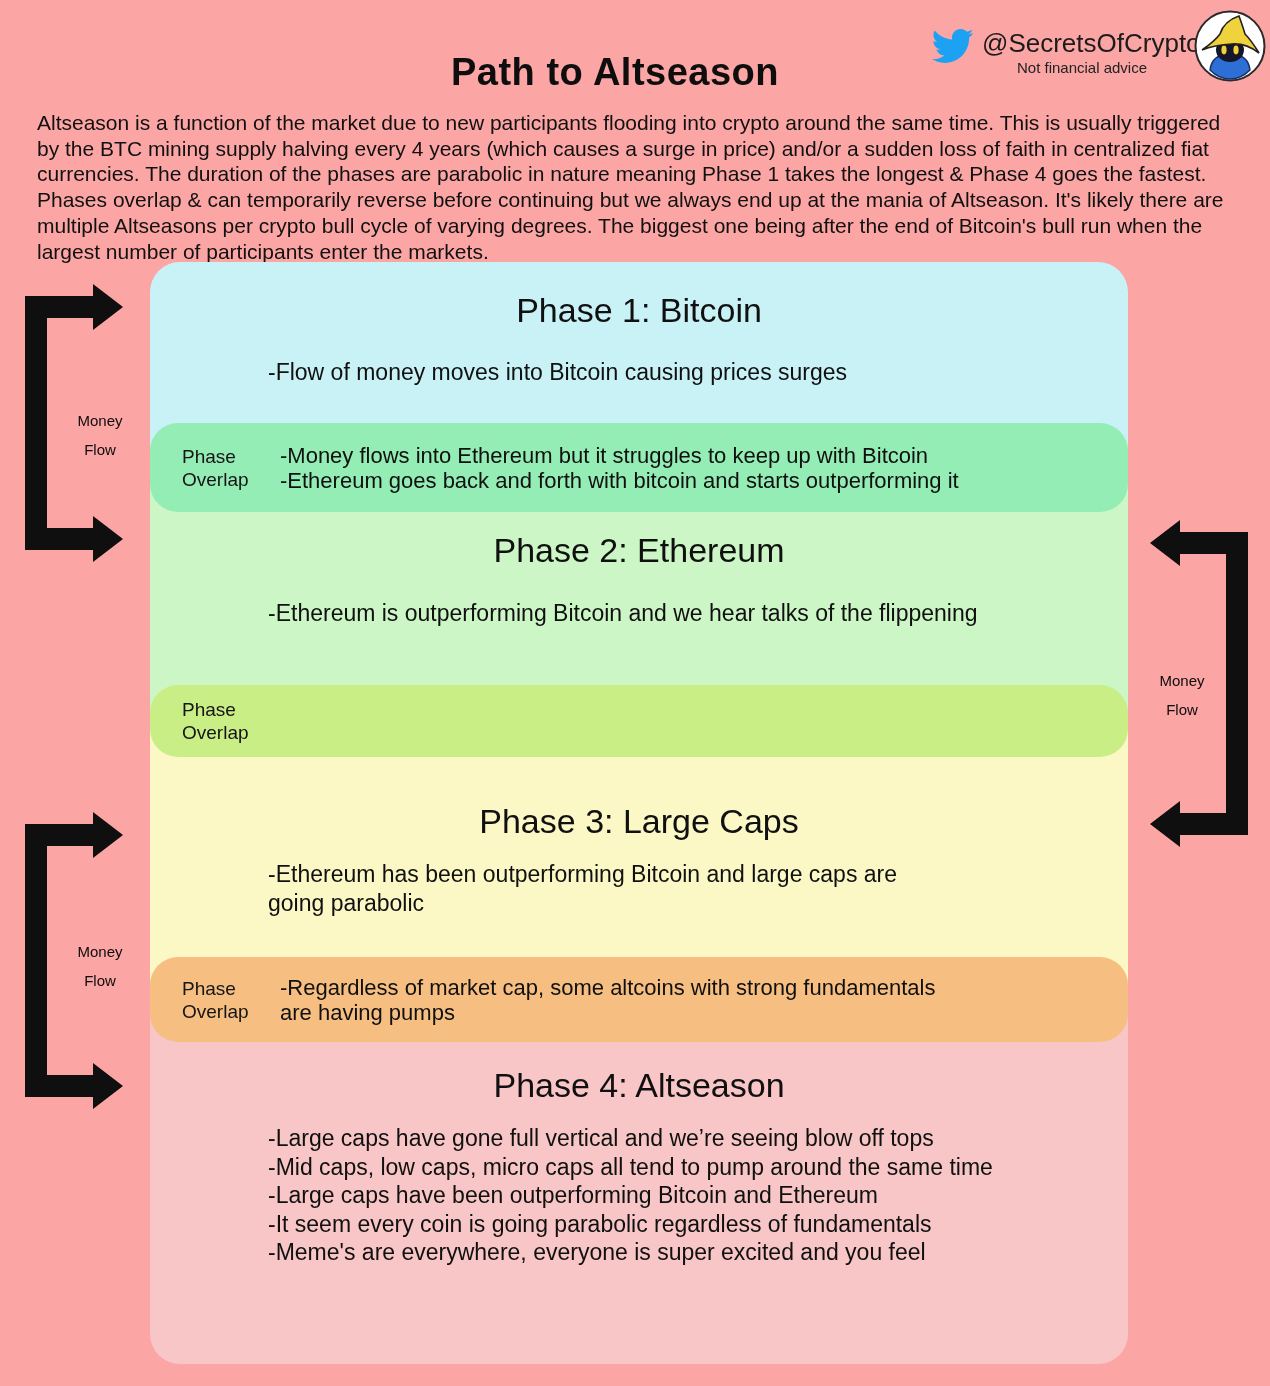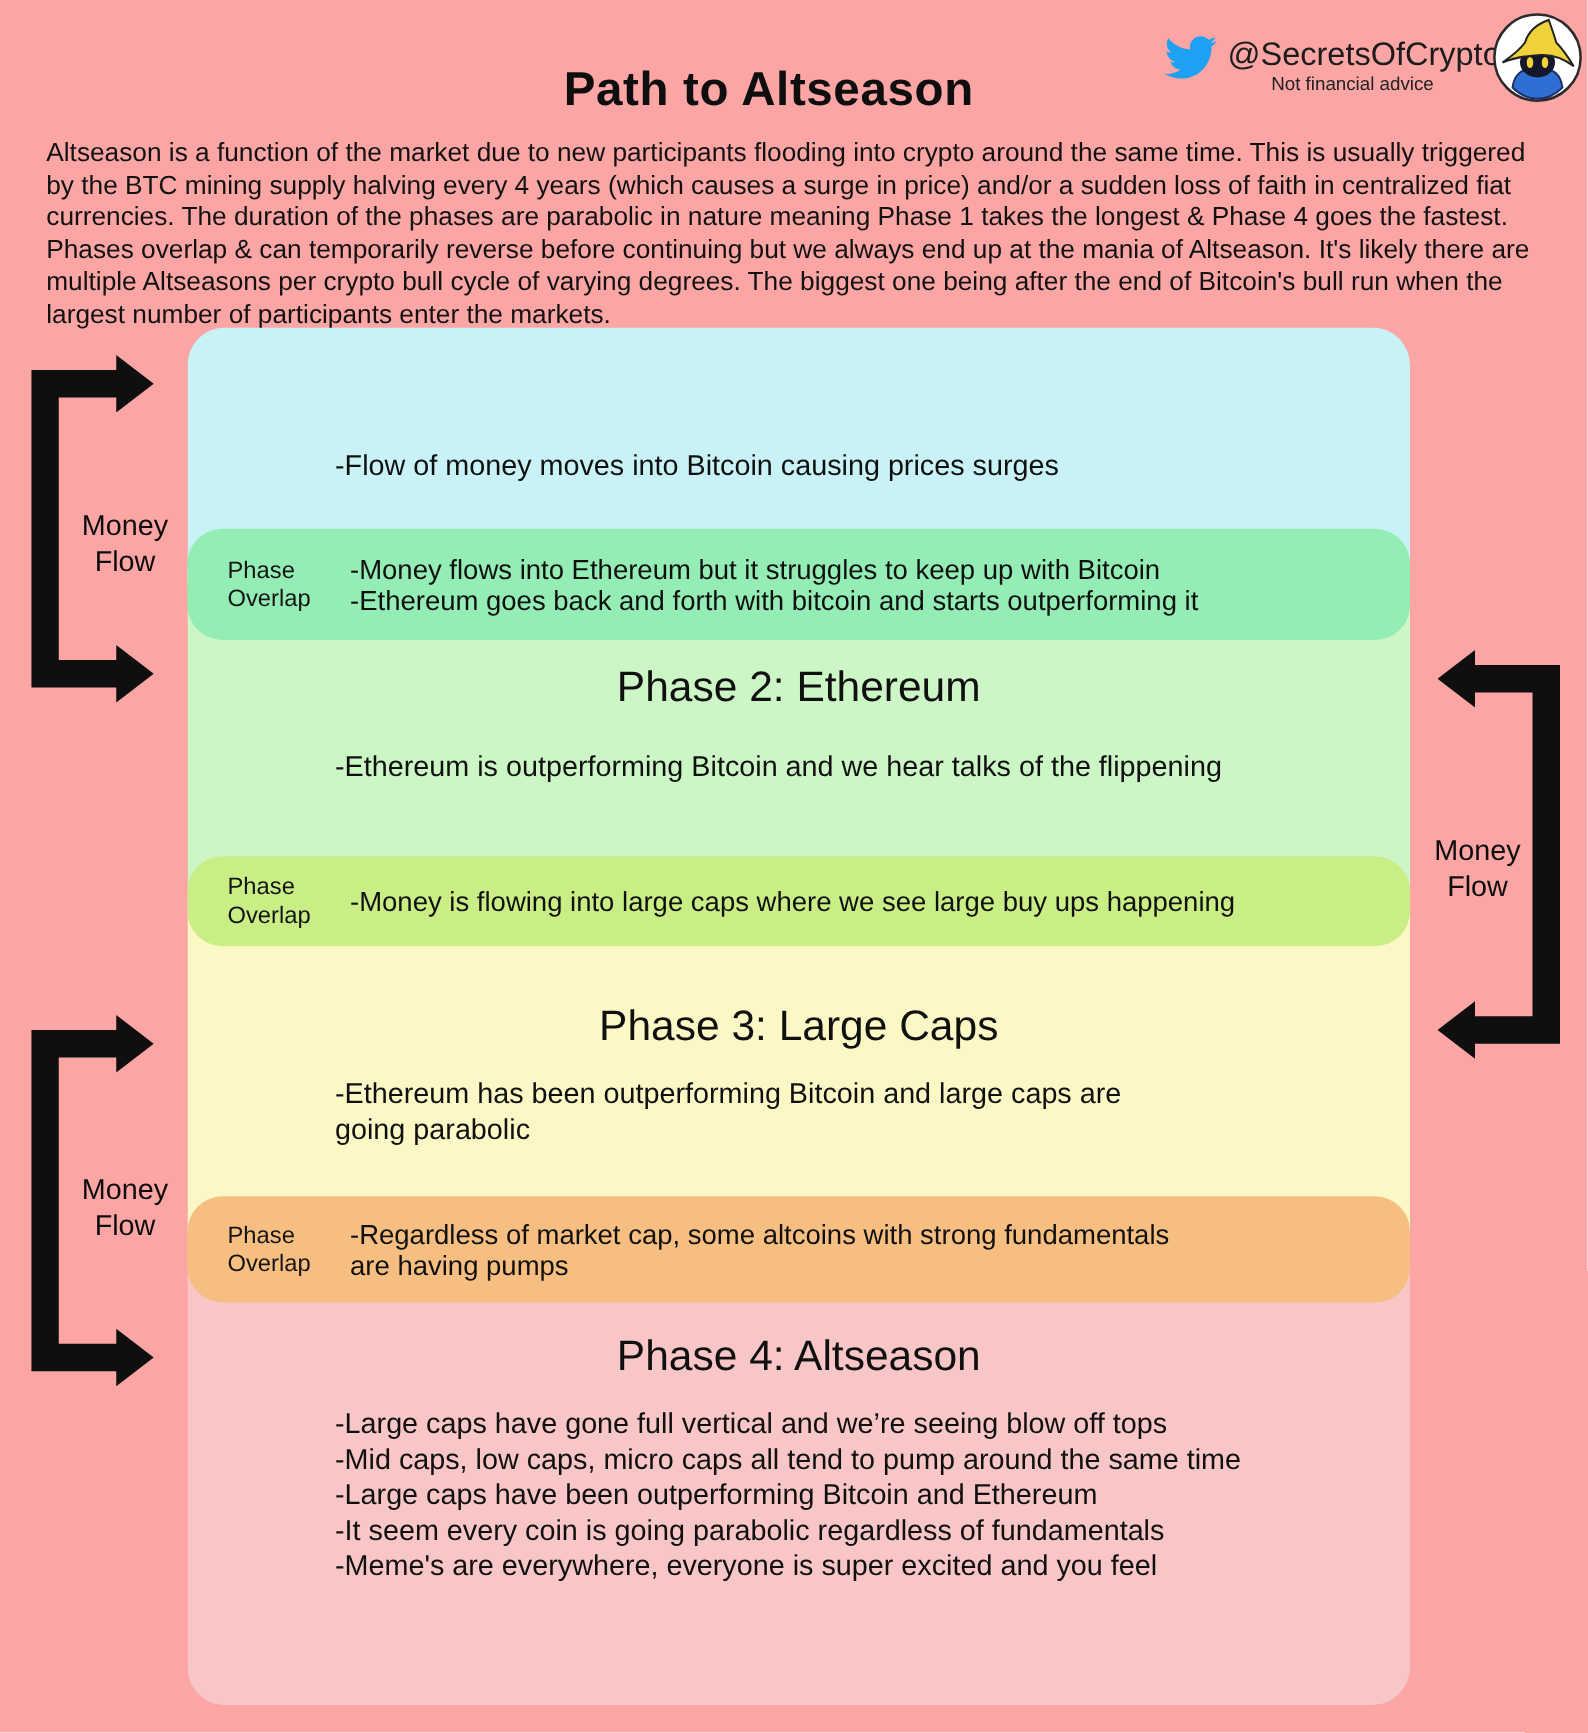--- a/index.html
+++ b/index.html
@@ -39,21 +39,21 @@
 
   
   .overlap{left:150px;width:978px;border-radius:28px;display:flex;align-items:center;}
   .ov-1{top:423px;height:89px;}
   .ov-2{top:685px;height:72px;}
   .ov-3{top:957px;height:85px;}
   .ov-label{flex:0 0 98px;margin-left:32px;font-size:19px;line-height:23px;color:#151515;}
   .ov-lines{font-size:22px;line-height:25px;color:#101010;}
 
   
-  .mf-label{width:120px;text-align:center;font-size:23px;line-height:29px;color:#0c0c0c;}
+  .mf-label{width:120px;text-align:center;font-size:15px;line-height:29px;color:#0c0c0c;}
   .mf-1{left:40px;top:406px;}
   .mf-2{left:1122px;top:666px;}
   .mf-3{left:40px;top:937px;}
   .arrow-1{left:25px;top:284px;width:98px;height:278px;}
   .arrow-2{left:1150px;top:520px;width:98px;height:327px;}
   .arrow-3{left:25px;top:812px;width:98px;height:297px;}
 </style>
 </head>
 <body>
 
@@ -79,20 +79,21 @@
 
   <p class="abs intro">Altseason is a function of the market due to new participants flooding into crypto around the same time. This is usually triggered by the BTC mining supply halving every 4 years (which causes a surge in price) and/or a sudden loss of faith in centralized fiat currencies. The duration of the phases are parabolic in nature meaning Phase 1 takes the longest &amp; Phase 4 goes the fastest. Phases overlap &amp; can temporarily reverse before continuing but we always end up at the mania of Altseason. It's likely there are multiple Altseasons per crypto bull cycle of varying degrees. The biggest one being after the end of Bitcoin's bull run when the largest number of participants enter the markets.</p>
 
   <div class="abs phase-stack">
     <div class="strip strip-1" style="background-color: rgb(201, 242, 247);"></div>
     <div class="strip strip-2" style="background-color: rgb(205, 246, 198);"></div>
     <div class="strip strip-3" style="background-color: rgb(251, 248, 198);"></div>
     <div class="strip strip-4" style="background-color: rgb(248, 198, 198);"></div>
   </div>
 
+  <h2 class="abs phase-title pt-1" style="margin:0;font-weight:normal;">Phase 1: Bitcoin</h2>
   <div class="abs phase-lines pl-1">
     <div>-Flow of money moves into Bitcoin causing prices surges</div>
   </div>
 
   <h2 class="abs phase-title pt-2" style="margin:0;font-weight:normal;">Phase 2: Ethereum</h2>
   <div class="abs phase-lines pl-2">
     <div>-Ethereum is outperforming Bitcoin and we hear talks of the flippening</div>
   </div>
 
   <h2 class="abs phase-title pt-3" style="margin:0;font-weight:normal;">Phase 3: Large Caps</h2>
@@ -113,23 +114,20 @@
   <div class="abs overlap ov-1" style="background-color: rgb(147, 237, 180);">
     <div class="ov-label">Phase Overlap</div>
     <div class="ov-lines">
       <div>-Money flows into Ethereum but it struggles to keep up with Bitcoin</div>
       <div>-Ethereum goes back and forth with bitcoin and starts outperforming it</div>
     </div>
   </div>
 
   <div class="abs overlap ov-2" style="background-color: rgb(200, 238, 133);">
     <div class="ov-label">Phase Overlap</div>
-    <div class="ov-lines">
-      <div>-Money is flowing into large caps where we see large buy ups happening</div>
-    </div>
   </div>
 
   <div class="abs overlap ov-3" style="background-color: rgb(246, 191, 129);">
     <div class="ov-label">Phase Overlap</div>
     <div class="ov-lines">
       <div>-Regardless of market cap, some altcoins with strong fundamentals</div>
       <div>are having pumps</div>
     </div>
   </div>
 

